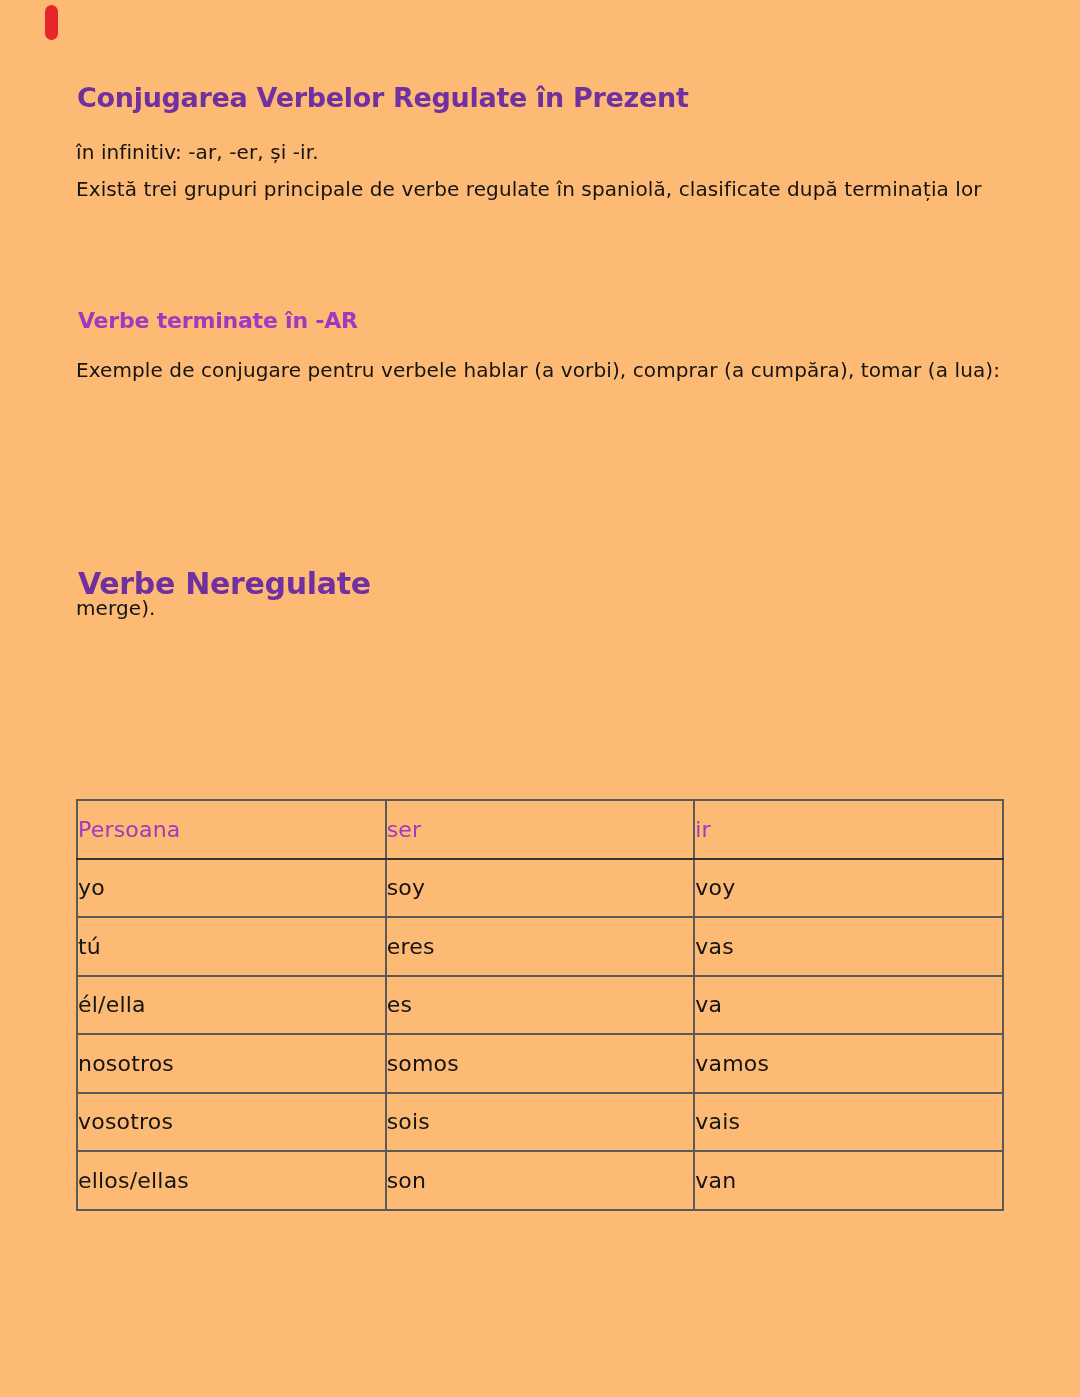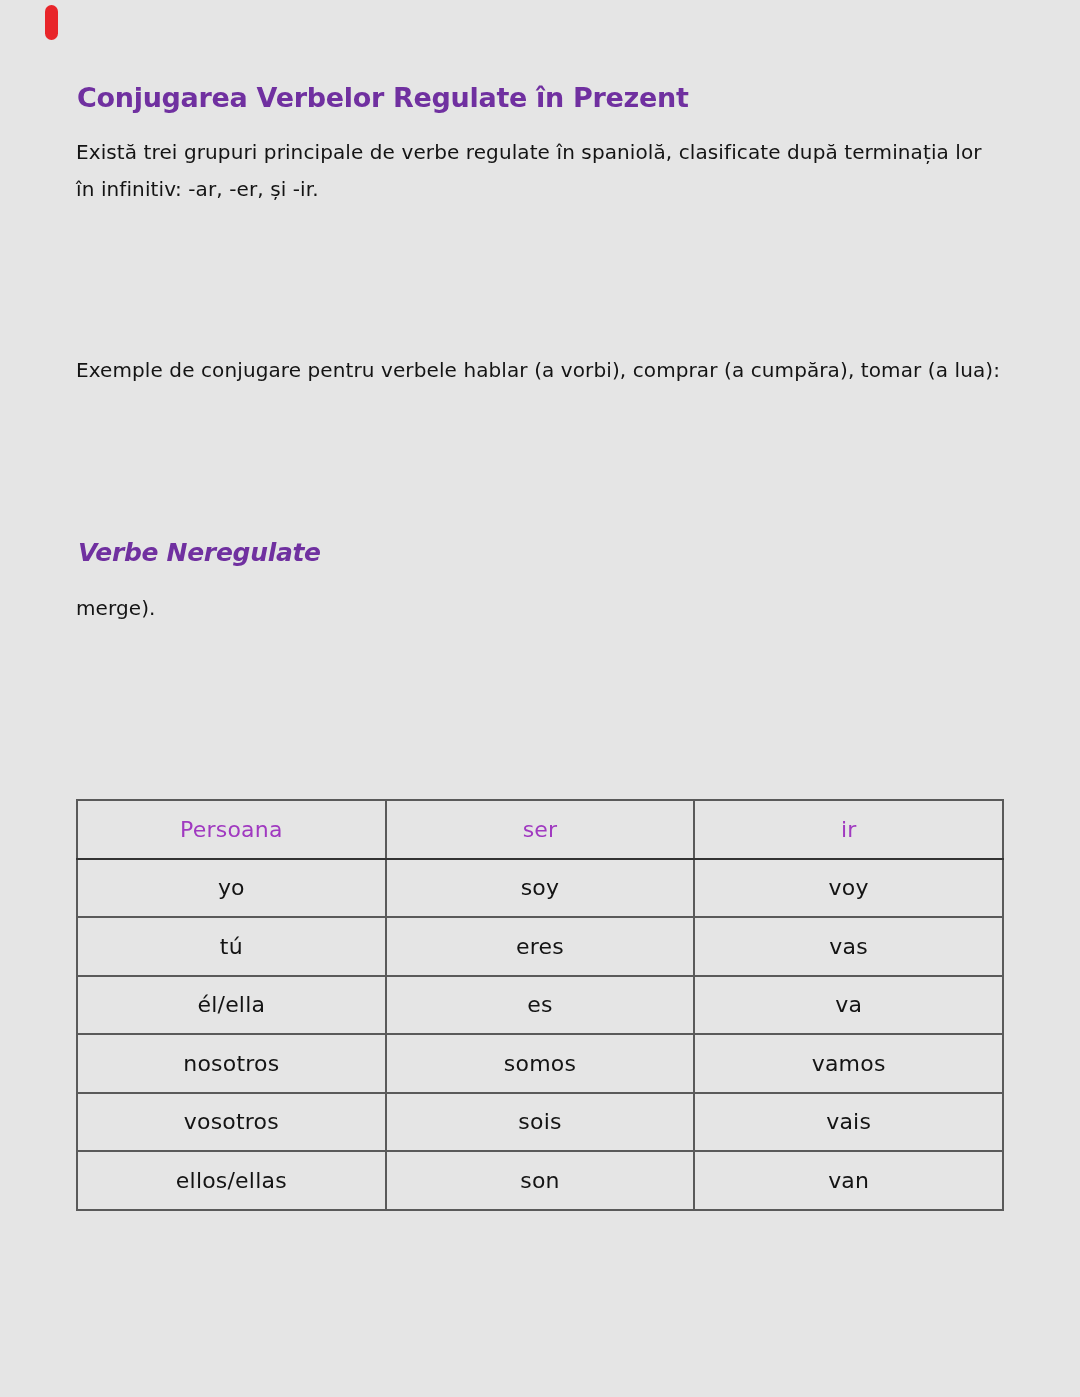--- a/index.html
+++ b/index.html
@@ -1,21 +1,21 @@
 <!DOCTYPE html>
 <html style="--heading: #7030a0; --subheading: #a039c0; --body: #141414; --table_border: #5a5a5a; --marker_red: #e8252a;"><head>
 <meta charset="utf-8">
 <style>
   * { margin: 0; padding: 0; box-sizing: border-box; }
   html, body { background: #ffffff; }
   .page {
     position: relative;
     width: 1080px;
     height: 1397px;
-    background: #e5e5e5;
+    background: #fdba74;
     font-family: "DejaVu Sans", "Liberation Sans", sans-serif;
     color: var(--body, #111111);
     overflow: hidden;
   }
   .red-marker {
     position: absolute;
     left: 45px; top: 5px;
     width: 13px; height: 35px;
     background: var(--marker_red, #e8252a);
     border-radius: 7px;
@@ -49,39 +49,38 @@
     font-size: 22px;
     font-weight: bold;
     color: var(--subheading, #a039c0);
     white-space: nowrap;
     letter-spacing: -0.2px;
   }
   .h-ar { top: 308px; }
   .h-er { top: 412px; }
   .h-irregular {
     position: absolute;
-    left: 78px; top: 538px;
-    font-size: 25px;
+    left: 78px; top: 566px;
+    font-size: 30px;
     font-weight: bold;
     color: var(--heading, #7030a0);
     white-space: nowrap;
     letter-spacing: -0.3px;
-    font-style: italic;
   }
   table.conjugation {
     position: absolute;
     left: 76px; top: 799px;
     width: 928px;
     border-collapse: collapse;
     table-layout: fixed;
   }
   table.conjugation td, table.conjugation th {
     border: 2px solid var(--table_border, #5a5a5a);
     height: 58.5px;
-    text-align: center;
+    text-align: left;
     vertical-align: middle;
     font-size: 22px;
     font-weight: normal;
     color: var(--body, #111111);
     letter-spacing: 0.2px;
   }
   table.conjugation th {
     color: var(--subheading, #a039c0);
     border-bottom-color: #333333;
   }
@@ -89,24 +88,25 @@
 </head>
 <body>
 
 <div class="page">
 
   <div class="red-marker"></div>
 
   <h1 class="doc-title">Conjugarea Verbelor Regulate în Prezent</h1>
 
   <p class="para intro">
+    <span class="line">în infinitiv: -ar, -er, și -ir.</span>
     <span class="line">Există trei grupuri principale de verbe regulate în spaniolă, clasificate după terminația lor</span>
-    <span class="line">în infinitiv: -ar, -er, și -ir.</span>
   </p>
 
+  <h2 class="subheading h-ar">Verbe terminate în -AR</h2>
 
   <p class="para p-ar">Exemple de conjugare pentru verbele hablar (a vorbi), comprar (a cumpăra), tomar (a lua):</p>
 
 
 
   <h2 class="h-irregular">Verbe Neregulate</h2>
 
   <p class="para p-irr">
     <span class="line">merge).</span>
   </p>

